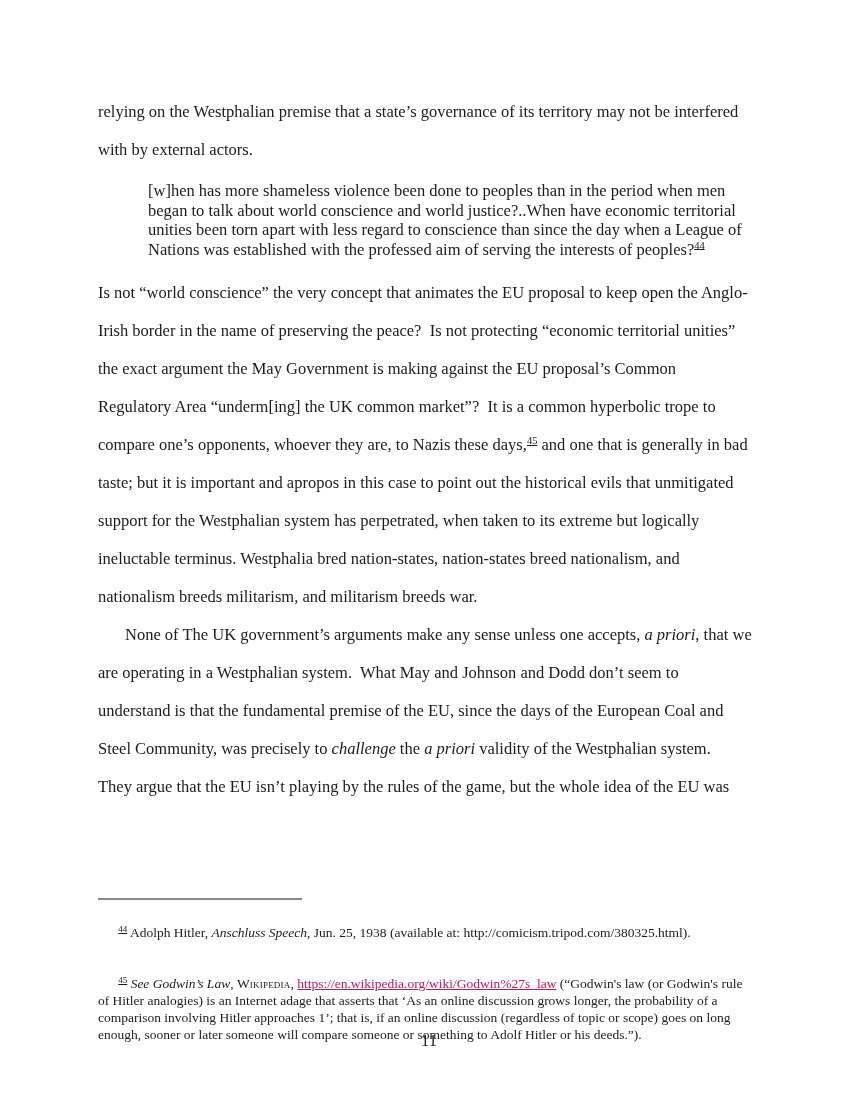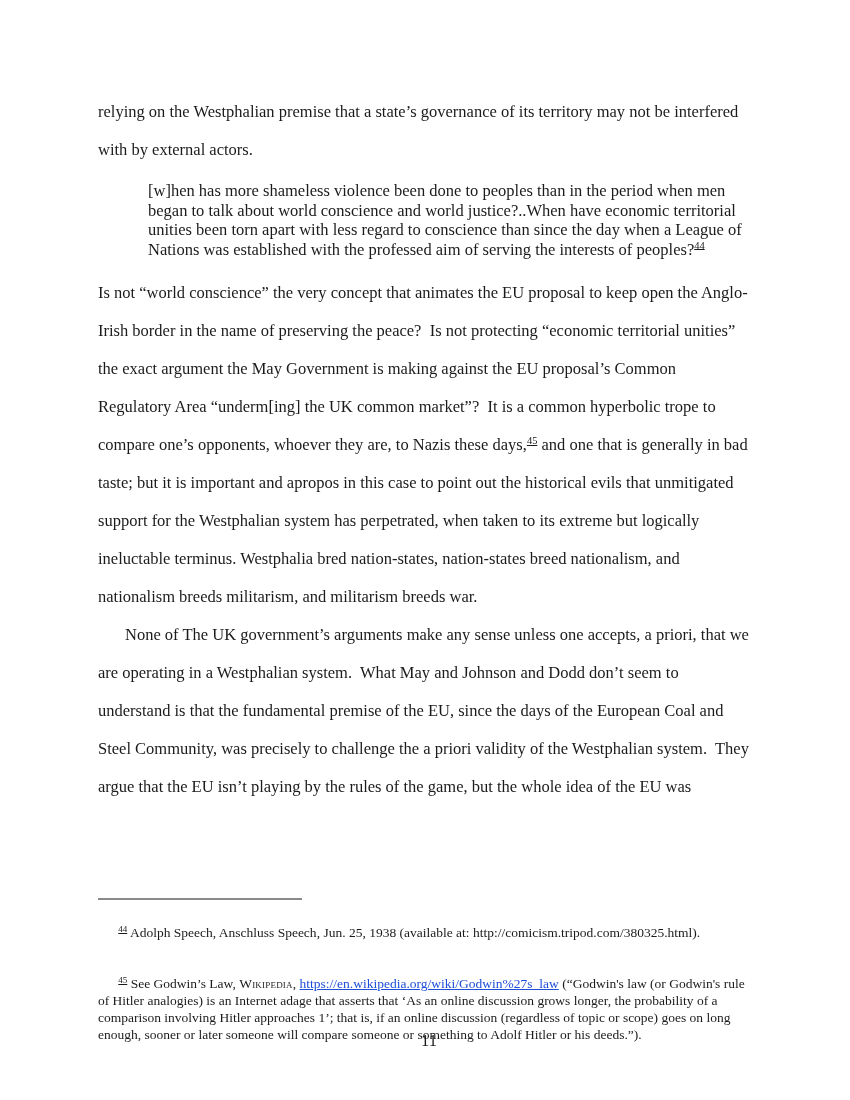--- a/index.html
+++ b/index.html
@@ -32,21 +32,21 @@
   }
   p.body.indent-tab { text-indent: 50px; }
   p.body.indent-small { text-indent: 27px; }
   blockquote.quote {
     margin: 12px 10px 15px 50px;
     padding: 0;
     font-size: 16.5px;
     line-height: 19.6px;
     white-space: pre-wrap;
   }
-  .ital { }
+  .ital { font-style: italic; }
   .smallcaps { font-variant: small-caps; letter-spacing: 0.2px; }
   sup.sup {
     font-size: 10.5px;
     line-height: 0;
     vertical-align: super;
     text-decoration: underline;
   }
   .footnotes {
     position: absolute;
     left: 98px;
@@ -60,21 +60,21 @@
     height: 0;
     border-top: 2px solid #8a8a8a;
     margin-bottom: 7px;
   }
   .footnote {
     margin: 0;
     white-space: pre-wrap;
   }
   .footnote sup.sup { font-size: 9px; }
   a.link {
-    color: #1d4ed8;
+    color: #be185d;
     text-decoration: underline;
     cursor: pointer;
   }
   .page-number {
     position: absolute;
     left: 8px;
     right: 0;
     top: 1031px;
     text-align: center;
     font-size: 16.5px;
@@ -88,21 +88,21 @@
   <div class="content">
     <p class="body"><span>relying on the Westphalian premise that a state’s governance of its territory may not be interfered with by external actors.</span></p>
     <blockquote class="quote"><span>[w]hen has more shameless violence been done to peoples than in the period when men began to talk about world conscience and world justice?..When have economic territorial unities been torn apart with less regard to conscience than since the day when a League of Nations was established with the professed aim of serving the interests of peoples?</span><sup class="sup">44</sup></blockquote>
     <p class="body"><span>Is not “world conscience” the very concept that animates the EU proposal to keep open the Anglo-Irish border in the name of preserving the peace?  Is not protecting “economic territorial unities” the exact argument the May Government is making against the EU proposal’s Common Regulatory Area “underm[ing] the UK common market”?  It is a common hyperbolic trope to compare one’s opponents, whoever they are, to Nazis these days,</span><sup class="sup">45</sup><span> and one that is generally in bad taste; but it is important and apropos in this case to point out the historical evils that unmitigated support for the Westphalian system has perpetrated, when taken to its extreme but logically ineluctable terminus. Westphalia bred nation-states, nation-states breed nationalism, and nationalism breeds militarism, and militarism breeds war.</span></p>
     <p class="body indent-small"><span>None of The UK government’s arguments make any sense unless one accepts, </span><span class="ital">a priori</span><span>, that we are operating in a Westphalian system.  What May and Johnson and Dodd don’t seem to understand is that the fundamental premise of the EU, since the days of the European Coal and Steel Community, was precisely to </span><span class="ital">challenge</span><span> the </span><span class="ital">a priori</span><span> validity of the Westphalian system.  They argue that the EU isn’t playing by the rules of the game, but the whole idea of the EU was</span></p>
   </div>
 
   <div class="footnotes">
     <div class="fn-rule"></div>
     <div class="footnote">
-      <sup class="sup">44</sup><span><span> Adolph Speech, </span><span class="ital">Anschluss Speech</span><span>, Jun. 25, 1938 (available at: http://comicism.tripod.com/380325.html).</span></span>
+      <sup class="sup">44</sup><span><span> Adolph Hitler, </span><span class="ital">Anschluss Speech</span><span>, Jun. 25, 1938 (available at: http://comicism.tripod.com/380325.html).</span></span>
     </div>
     <div class="footnote">
       <sup class="sup">45</sup><span><span> </span><span class="ital">See Godwin’s Law</span><span>, </span><span class="smallcaps">Wikipedia</span><span>, </span><a class="link" href="#">https://en.wikipedia.org/wiki/Godwin%27s_law</a><span> (“Godwin's law (or Godwin's rule of Hitler analogies) is an Internet adage that asserts that ‘As an online discussion grows longer, the probability of a comparison involving Hitler approaches 1’; that is, if an online discussion (regardless of topic or scope) goes on long enough, sooner or later someone will compare someone or something to Adolf Hitler or his deeds.”).</span></span>
     </div>
   </div>
 
   <div class="page-number">11</div>
 
 </div>
 

